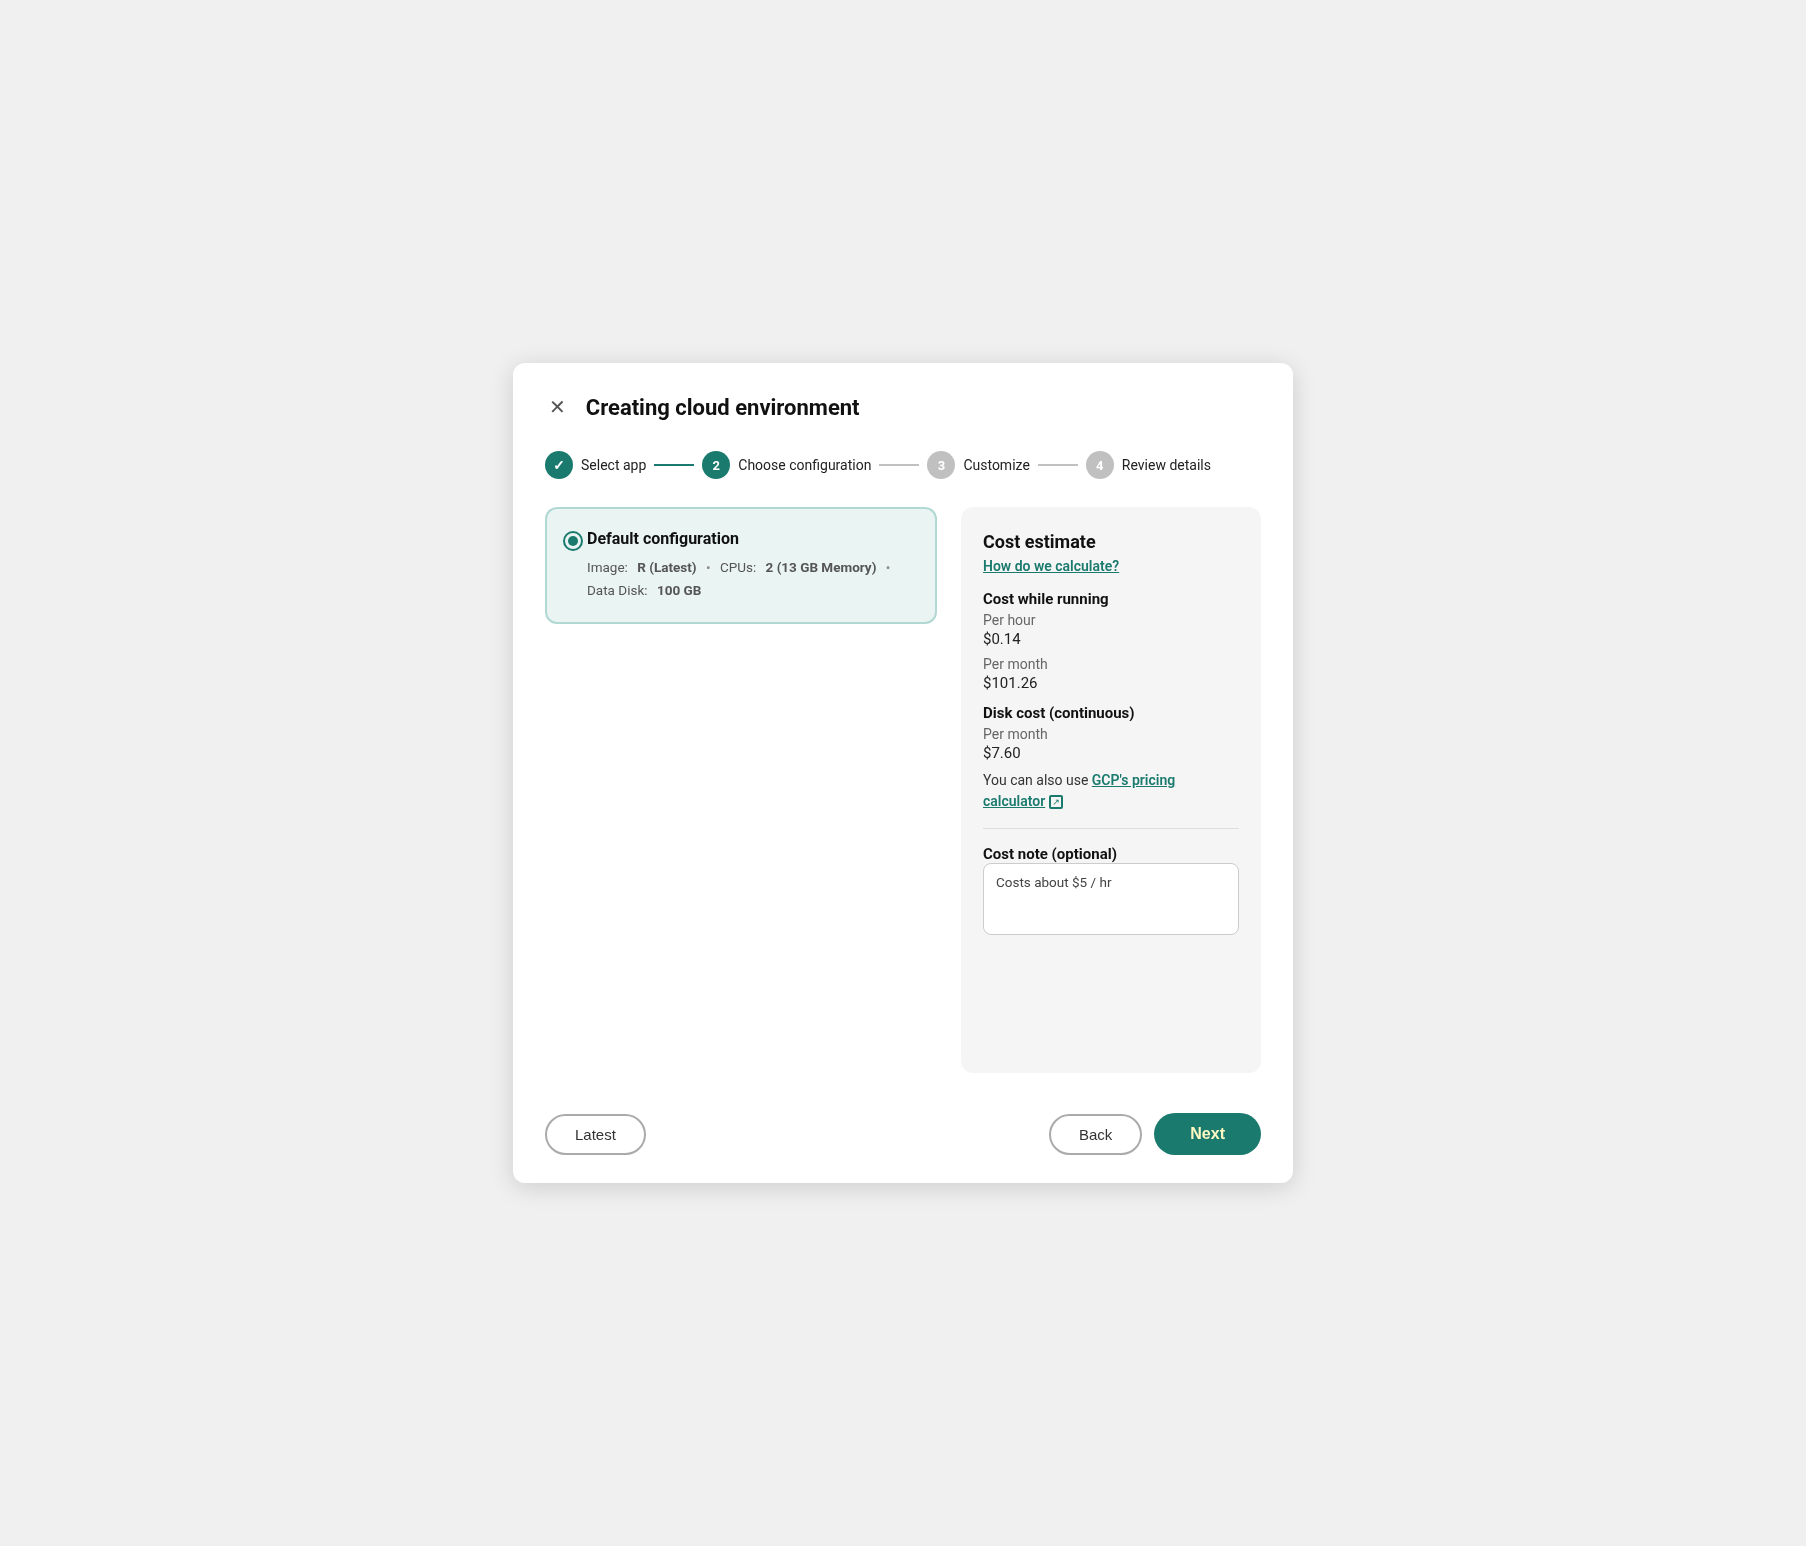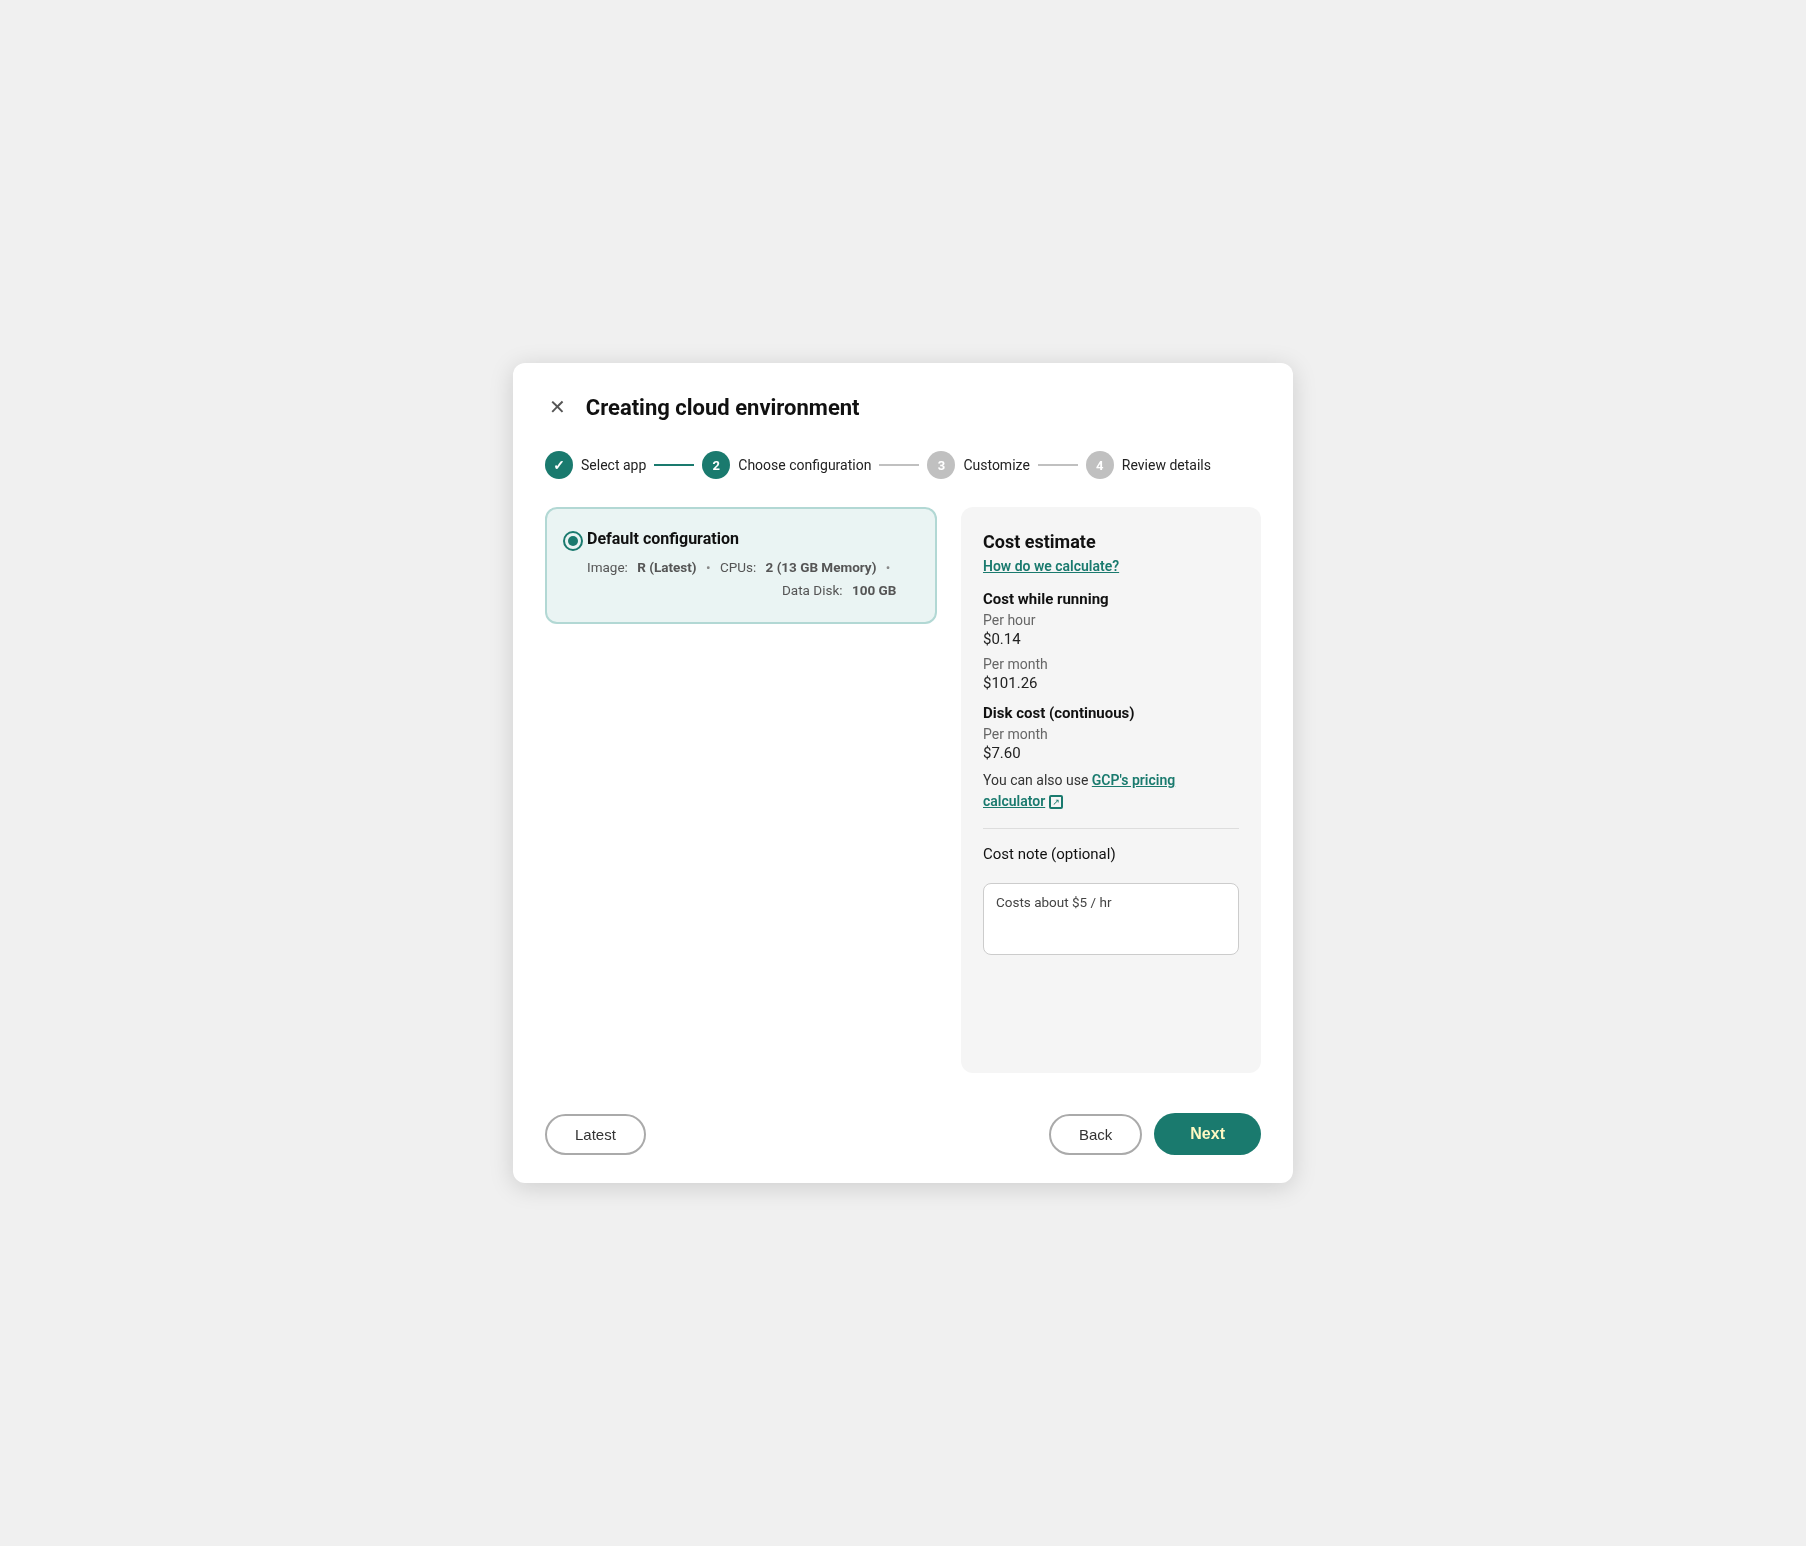--- a/index.html
+++ b/index.html
@@ -146,21 +146,20 @@
     .config-name {
       font-size: 16px;
       font-weight: 700;
       color: #111;
       margin-bottom: 8px;
     }
     .config-details {
       font-size: 13.5px;
       color: #555;
       line-height: 1.7;
-      text-align: right;
     }
     .config-details span {
       margin-right: 6px;
     }
     .bullet {
       color: #888;
       margin: 0 6px;
     }
     
     .cost-panel {
@@ -231,23 +230,23 @@
     .ext-icon::after {
       content: '↗';
       font-size: 9px;
       color: #1a7a6e;
       position: absolute;
       top: -1px;
       left: 1px;
     }
     .cost-note-title {
       font-size: 15px;
-      font-weight: 400;
+      font-weight: 700;
       color: #111;
-      margin-bottom: 20px;
+      margin-bottom: 0;
     }
     .cost-note-input {
       width: 100%;
       border: 1px solid #ccc;
       border-radius: 8px;
       padding: 10px 12px;
       font-size: 13.5px;
       color: #444;
       background: #fff;
       resize: none;

